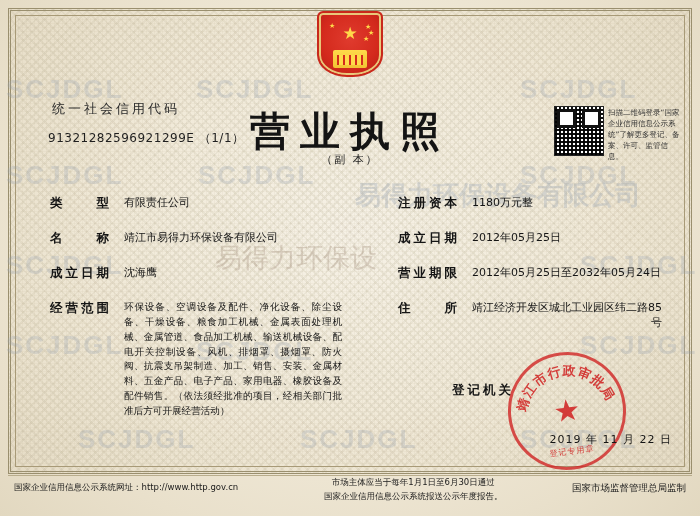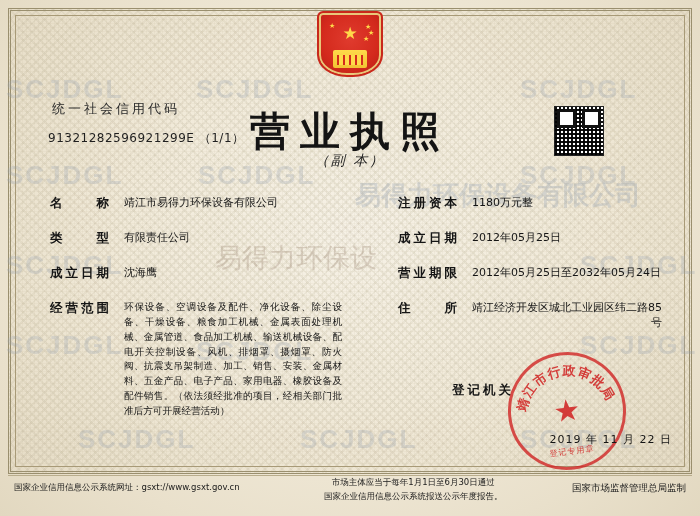--- a/index.html
+++ b/index.html
@@ -98,21 +98,21 @@
   }
   .title{
     position:absolute;left:0;right:0;top:104px;
     text-align:center;
     font-size:40px;font-weight:bold;color:#141414;
     letter-spacing:10px;
     font-family:"DejaVu Sans","Liberation Sans",sans-serif;
   }
   .subtitle{
     position:absolute;left:0;right:0;top:152px;
-    text-align:center;font-size:14px;color:#1d1d1d;letter-spacing:2px;font-style:italic;
+    text-align:center;font-size:11px;color:#1d1d1d;letter-spacing:2px;
   }
   .serial{
     position:absolute;right:22px;top:92px;
     font-size:9px;color:#222;letter-spacing:.2px;
   }
   .qr{
     position:absolute;right:96px;top:106px;
     width:48px;height:48px;
     background:
       repeating-linear-gradient(90deg,#111 0 2px,#fff 2px 4px),
@@ -239,30 +239,31 @@
   <div class="credit-label">统一社会信用代码</div>
   <div class="credit-code">
     <span>91321282596921299E</span>
     <span>（1/1）</span>
   </div>
 
   <div class="title">营业执照</div>
   <div class="subtitle">（副 本）</div>
 
   <div class="qr"></div>
+  <div class="qr-note">扫描二维码登录“国家企业信用信息公示系统”了解更多登记、备案、许可、监管信息。</div>
 
   <div class="fields">
     <div class="col-left">
 
       <div class="row">
+        <span class="lbl">类　　型</span><span class="val">有限责任公司</span>
+      </div>
+
+      <div class="row">
         <span class="lbl">名　　称</span><span class="val">靖江市易得力环保设备有限公司</span>
-      </div>
-
-      <div class="row">
-        <span class="lbl">类　　型</span><span class="val">有限责任公司</span>
       </div>
 
       <div class="row">
         <span class="lbl">成立日期</span><span class="val">沈海鹰</span>
       </div>
 
       <div class="row">
         <span class="lbl">经营范围</span><span class="val-scope">环保设备、空调设备及配件、净化设备、除尘设备、干燥设备、粮食加工机械、金属表面处理机械、金属管道、食品加工机械、输送机械设备、配电开关控制设备、风机、排烟罩、摄烟罩、防火阀、抗震支吊架制造、加工、销售、安装、金属材料、五金产品、电子产品、家用电器、橡胶设备及配件销售。（依法须经批准的项目，经相关部门批准后方可开展经营活动）</span>
       </div>
 
@@ -299,21 +300,21 @@
     <div class="seal-star">★</div>
     <div class="bottom-txt">登记专用章</div>
   </div>
 
   <div class="issue-date">2019 年 11 月 22 日</div>
 
   <div class="hr-foot"></div>
 
   <div class="footer">
     <div class="f-left">
-      <span>国家企业信用信息公示系统网址：</span><a href="#">gsxt://www.gsxt.gov.cn</a>
+      <span>国家企业信用信息公示系统网址：</span><a href="#">http://www.http.gov.cn</a>
     </div>
     <div class="f-center">
       <div>市场主体应当于每年1月1日至6月30日通过</div>
       <div>国家企业信用信息公示系统报送公示年度报告。</div>
     </div>
     <div class="f-right">国家市场监督管理总局监制</div>
   </div>
 
 </div>
 

